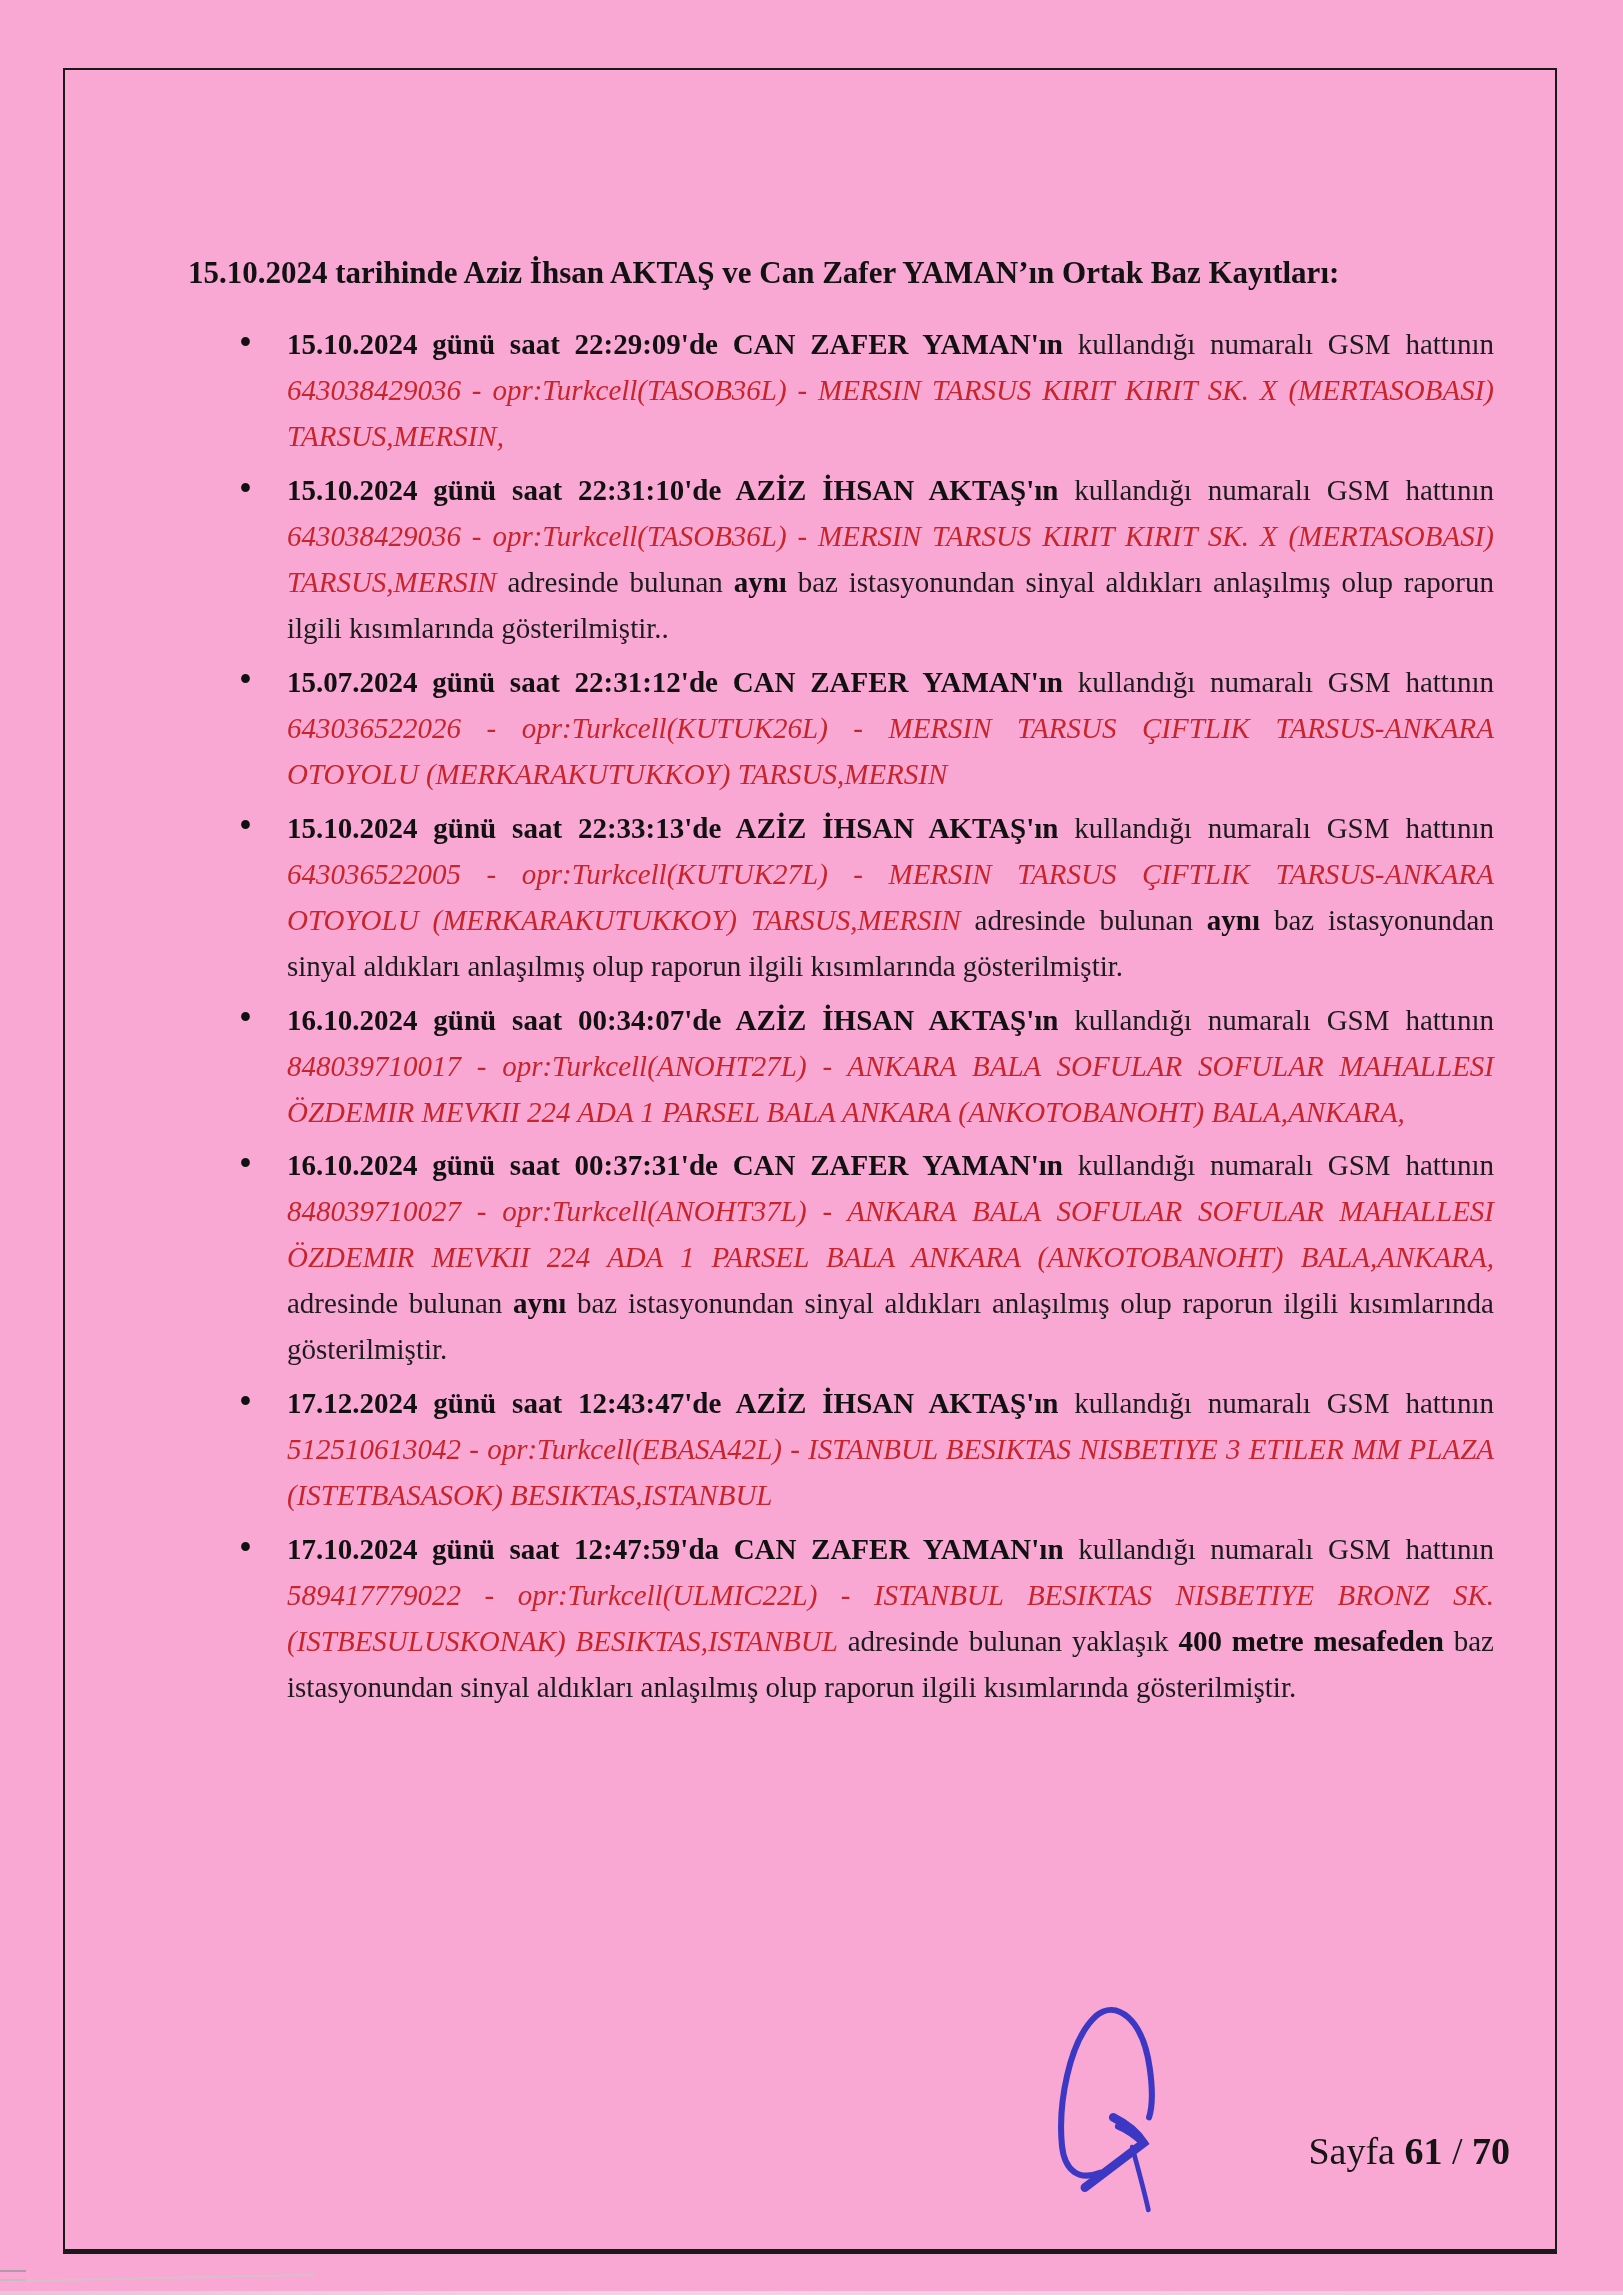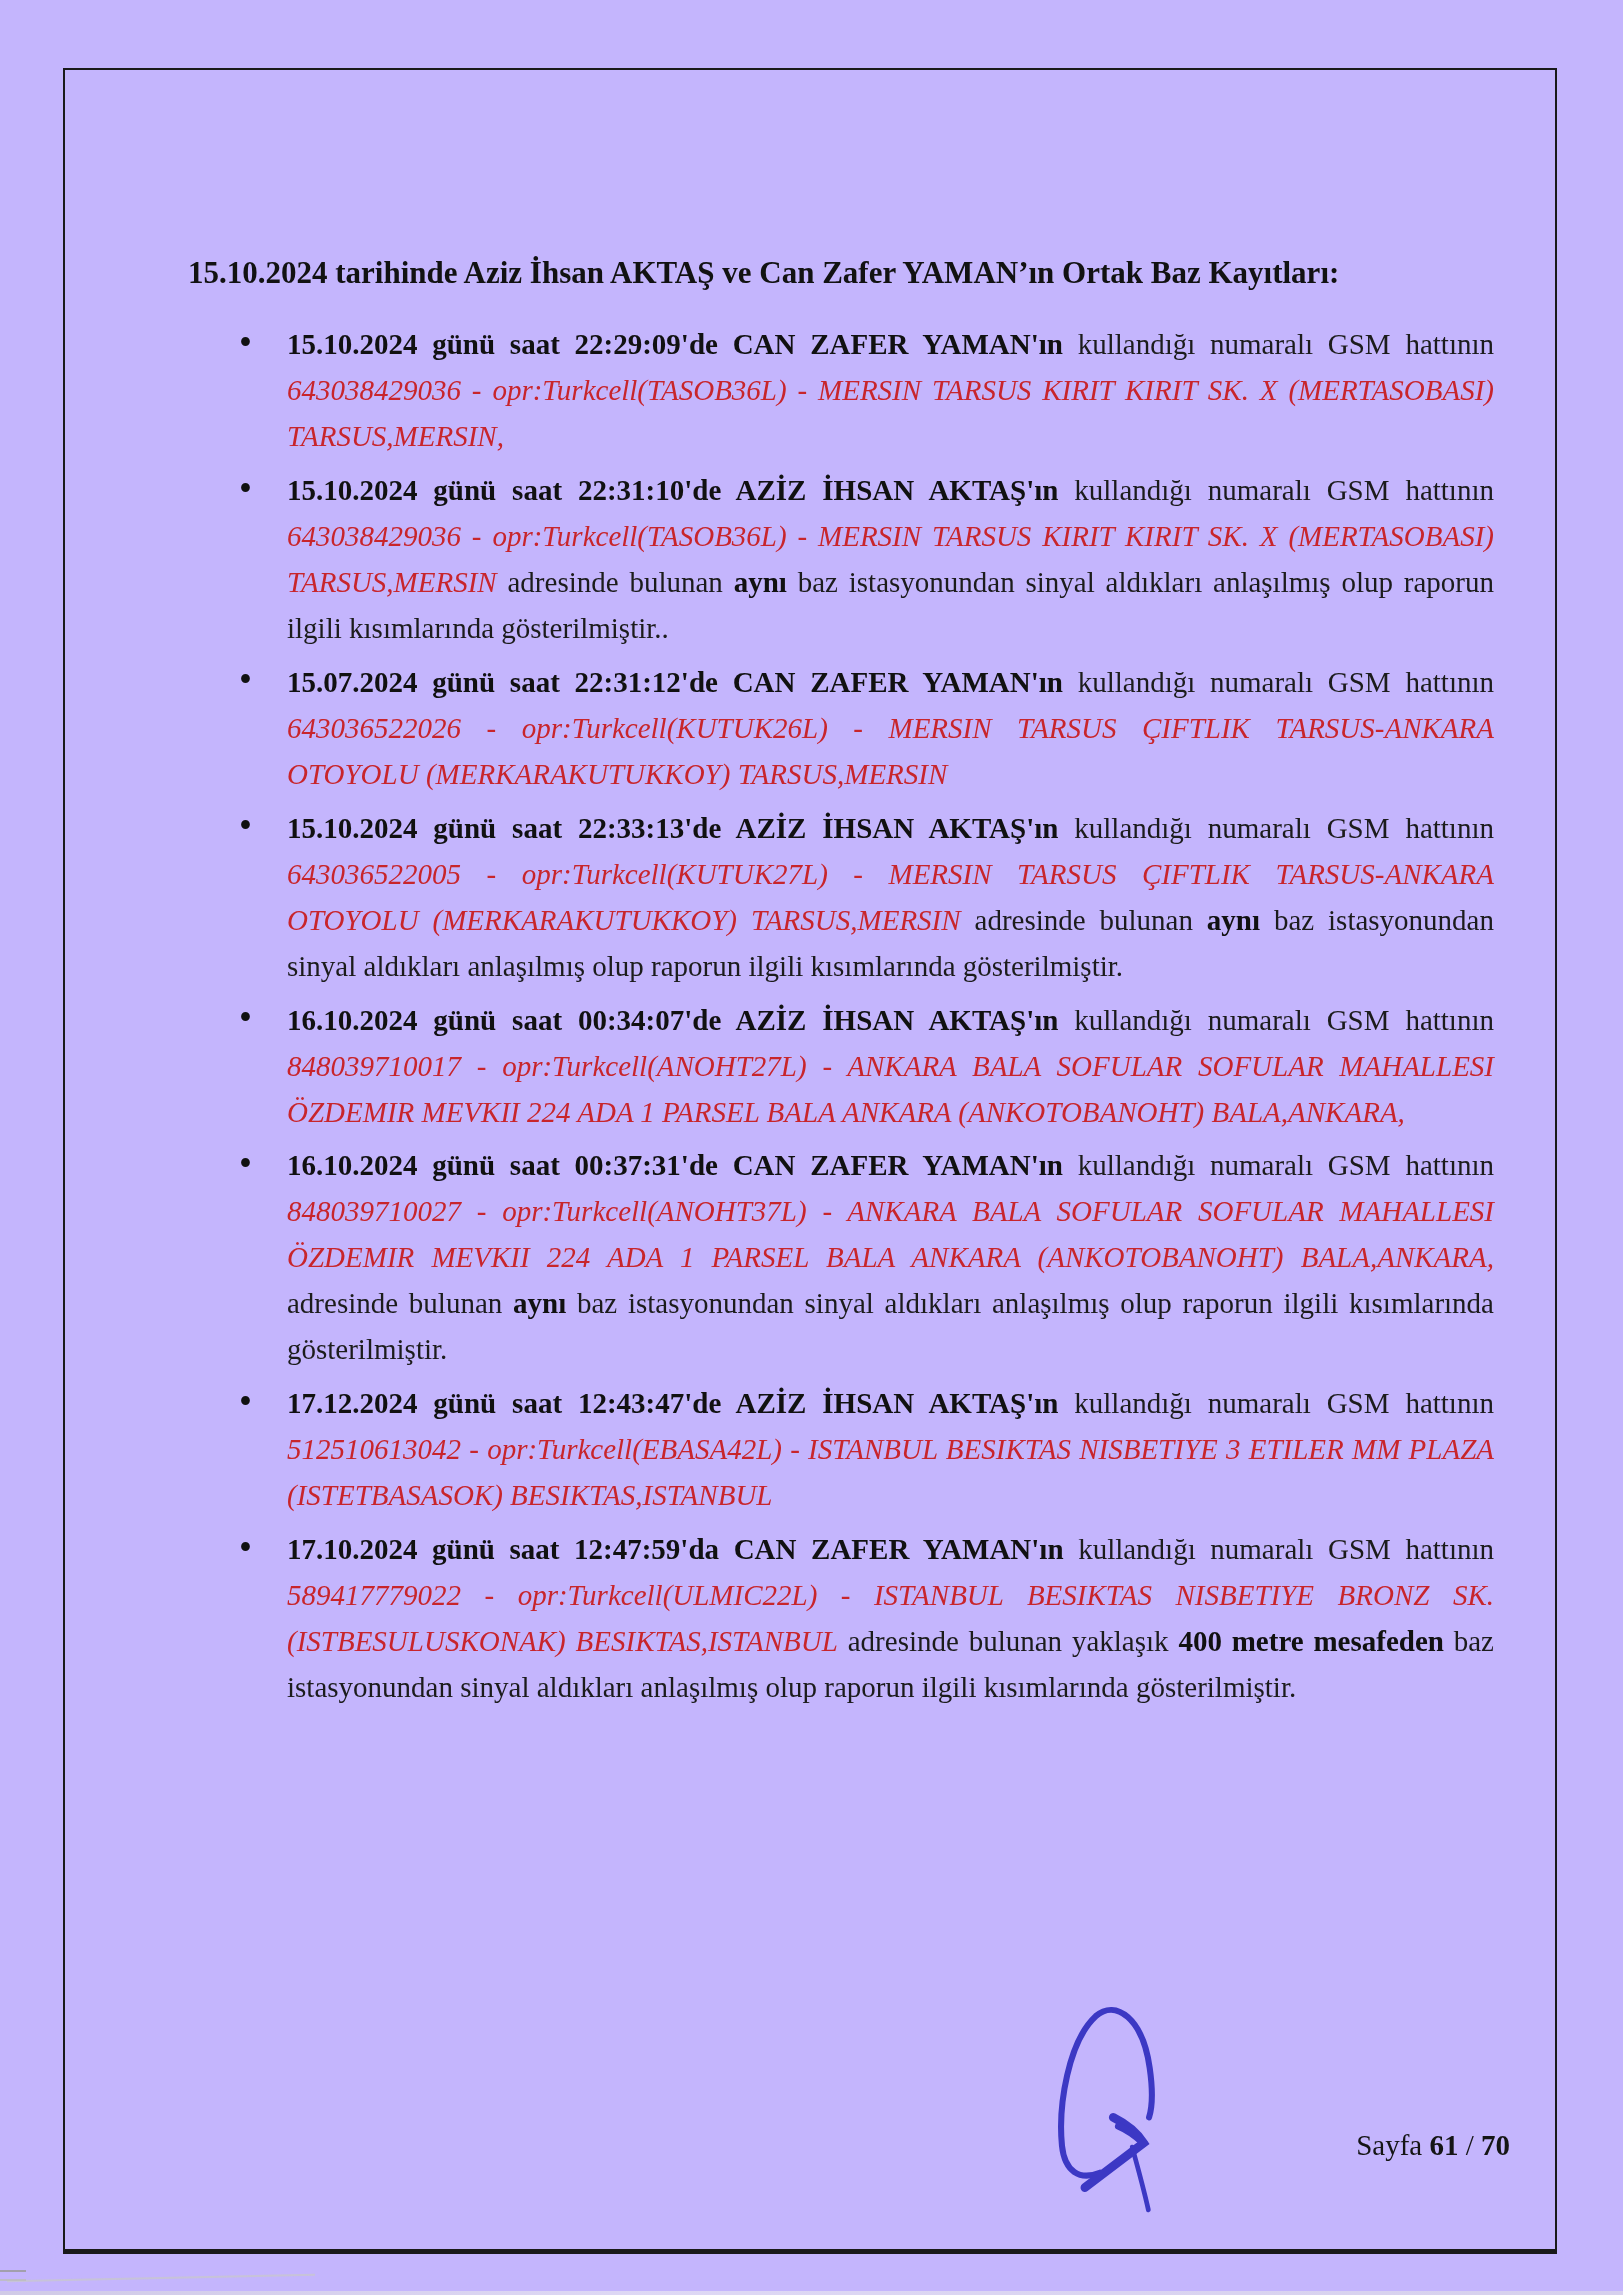--- a/index.html
+++ b/index.html
@@ -1,19 +1,19 @@
 <!DOCTYPE html>
 <html lang="tr" style="font-size:10.5px"><head>
 <meta charset="utf-8">
 <style>
   html,body{margin:0;padding:0;background:#e8e8e8;}
   .page{
     position:relative;
     width:1623px;height:2295px;
-    background:#c4b5fd;
+    background:#f9a8d4;
     overflow:hidden;
     font-family:"Liberation Serif","DejaVu Serif",serif;
     color:#1b1b1b;
   }
   .frame{
     position:absolute;
     left:63px;top:68px;
     width:1494px;height:2186px;
     box-sizing:border-box;
     border:2.6px solid #1a1a1a;
@@ -52,21 +52,21 @@
     top:-1.3px;
     font-size:37px;
     color:#111;
   }
   .seg.bold{font-weight:bold;color:#111;margin-top:32px;}
   .seg.red{color:#c8252b;font-style:italic;}
   .page-footer{
     position:absolute;
     top:2129px;
     right:113px;
-    font-size:29px;
+    font-size:38px;
     color:#151515;
     white-space:nowrap;
   }
   .page-footer b{font-weight:bold;}
   .signature{
     position:absolute;
     left:1053px;
     top:2004px;
     width:157px;
     height:216px;

